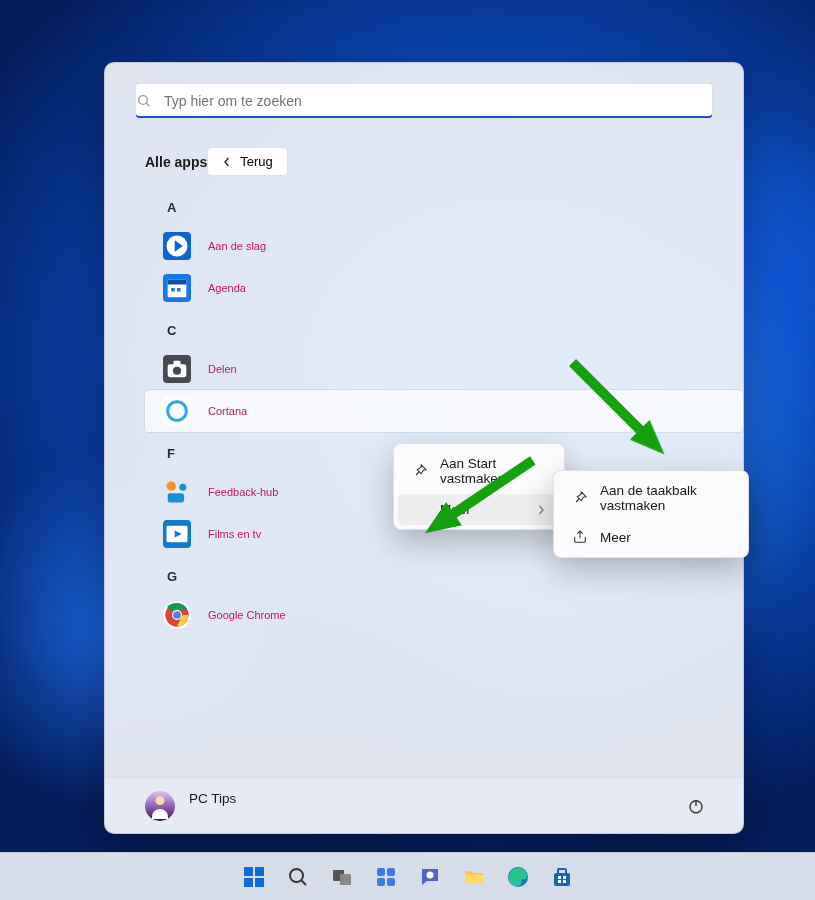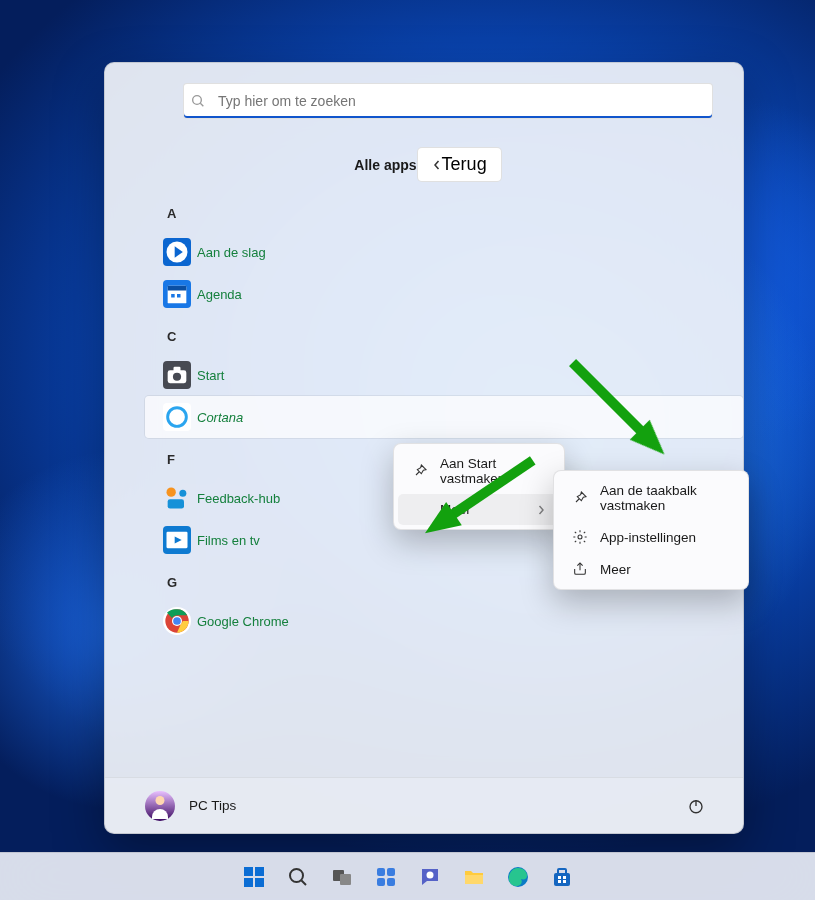--- a/index.html
+++ b/index.html
@@ -20,61 +20,60 @@
     background: rgba(242,244,249,0.92);
     border: 1px solid rgba(0,0,0,0.12);
     border-radius: 10px; backdrop-filter: blur(40px);
     box-shadow: 0 18px 50px rgba(0,0,0,0.35);
     display: flex; flex-direction: column;
   }
   .search-row { padding: 20px 30px 10px; }
   .search-box {
     display: flex; align-items: center; gap: 12px;
     background: #fff; border: 1px solid rgba(0,0,0,0.12);
-    border-radius: 4px; height: 36px; padding: 0 6px;
+    border-radius: 4px; height: 36px; padding: 0 0;
     box-shadow: inset 0 -2px 0 #1155cc;
-    margin-left: 48px;
   }
   .search-box svg { width: 16px; height: 16px; opacity: .6; }
   .search-input {
     flex: 1; border: none; outline: none; font-size: 14px; color: #444; background: transparent;
   }
   .header-row {
-    display: flex; align-items: center; justify-content: center;
+    display: flex; align-items: center; justify-content: flex-start;
     padding: 18px 32px 6px 40px;
   }
   .header-title { font-size: 14px; font-weight: 600; color: #1a1a1a; }
   .back-btn {
-    display: flex; align-items: center; font-size: 18px;
+    display: flex; align-items: center; gap: 8px; font-size: 13px;
     background: #fff; border: 1px solid rgba(0,0,0,0.12); border-radius: 5px;
     padding: 6px 14px; cursor: pointer;
   }
   .back-btn svg { width: 10px; height: 10px; }
   .apps-list { flex: 1; overflow: hidden; padding: 4px 0 0 40px; }
   .letter-heading {
     font-size: 13px; font-weight: 600; color: #2a2a2a;
     padding: 14px 0 10px 22px;
   }
   .app-item {
-    display: flex; align-items: center; gap: 6px;
+    display: flex; align-items: center; gap: 17px;
     padding: 7px 18px; border-radius: 4px; cursor: pointer;
-    font-size: 13px; color: #15803d; position: relative;
-  }
-  .app-item.hover { background: rgba(255,255,255,0.7); box-shadow: 0 0 0 1px rgba(0,0,0,0.06); font-style: italic; }
+    font-size: 11px; color: #be185d; position: relative;
+  }
+  .app-item.hover { background: rgba(255,255,255,0.7); box-shadow: 0 0 0 1px rgba(0,0,0,0.06); }
   .app-icon {
     width: 28px; height: 28px; border-radius: 4px;
     display: flex; align-items: center; justify-content: center;
     font-size: 16px; color: #fff; flex-shrink: 0;
   }
   .footer-row {
     height: 56px; display: flex; align-items: center; justify-content: space-between;
     padding: 0 30px 0 40px; border-top: 1px solid rgba(0,0,0,0.06);
     background: rgba(235,238,245,0.6); border-radius: 0 0 10px 10px;
   }
-  .user-area { display: flex; align-items: center; gap: 14px; font-size: 13.5px; color: #1a1a1a; cursor: pointer; }
+  .user-area { display: flex; gap: 14px; font-size: 13.5px; color: #1a1a1a; cursor: pointer; }
   .avatar { width: 30px; height: 30px; border-radius: 50%; background: linear-gradient(180deg,#e8c0ff,#3a0860); position: relative; }
   .avatar::after { content:""; position:absolute; left:50%; bottom:2px; width:16px; height:10px; background:#fff; border-radius:8px 8px 0 0; transform:translateX(-50%);}
   .avatar::before{ content:""; position:absolute; left:50%; top:5px; width:9px; height:9px; background:#ffd7b0; border-radius:50%; transform:translateX(-50%);}
   .power-btn { width:34px; height:34px; display:flex; align-items:center; justify-content:center; border-radius:4px; cursor:pointer; }
   .power-btn svg { width:18px; height:18px; }
 
   .ctx-menu {
     position: absolute; background: #fbfbfd; border: 1px solid rgba(0,0,0,0.1);
     border-radius: 8px; box-shadow: 0 12px 32px rgba(0,0,0,0.25);
     padding: 4px; font-size: 13.5px;
@@ -158,21 +157,21 @@
     <div class="letter-heading">C</div>
 
     <div class="app-item">
       <div class="app-icon" style="background:#474a52">
         <svg viewBox="0 0 24 24" fill="#fff">
             <rect x="4" y="8" width="16" height="11" rx="2"></rect>
             <circle cx="12" cy="13.5" r="3.5" fill="#474a52"></circle>
             <rect x="9" y="5" width="6" height="4" rx="1"></rect>
           </svg>
       </div>
-      <span>Start</span>
+      <span>Delen</span>
     </div>
 
     <div class="app-item hover">
       <div class="app-icon" style="background:#fff">
         <svg viewBox="0 0 24 24" fill="none" stroke="#2aa5ef" stroke-width="2.5">
             <circle cx="12" cy="12" r="8"></circle>
           </svg>
       </div>
       <span>Cortana</span>
     </div>
@@ -246,27 +245,20 @@
       </svg>
   </div>
 </div>
 
 <div class="ctx-menu menu2">
   <div class="ctx-item">
     <svg viewBox="0 0 24 24" fill="none" stroke="#333" stroke-width="1.6">
         <path d="M14 3l7 7-4 1-3 5-3-3-5 5 5-5-3-3 5-3 1-4z"></path>
       </svg>
     <span>Aan de taakbalk vastmaken</span>
-  </div>
-  <div class="ctx-item">
-    <svg viewBox="0 0 24 24" fill="none" stroke="#333" stroke-width="1.6">
-        <circle cx="12" cy="12" r="3"></circle>
-        <path d="M12 2v3M12 19v3M4.2 4.2l2.1 2.1M17.7 17.7l2.1 2.1M2 12h3M19 12h3M4.2 19.8l2.1-2.1M17.7 6.3l2.1-2.1"></path>
-      </svg>
-    <span>App-instellingen</span>
   </div>
   <div class="ctx-item">
     <svg viewBox="0 0 24 24" fill="none" stroke="#333" stroke-width="1.6">
         <path d="M4 12v6a2 2 0 0 0 2 2h12a2 2 0 0 0 2-2v-6"></path>
         <path d="M12 3v11"></path>
         <path d="M8 7l4-4 4 4"></path>
       </svg>
     <span>Meer</span>
   </div>
 </div>

